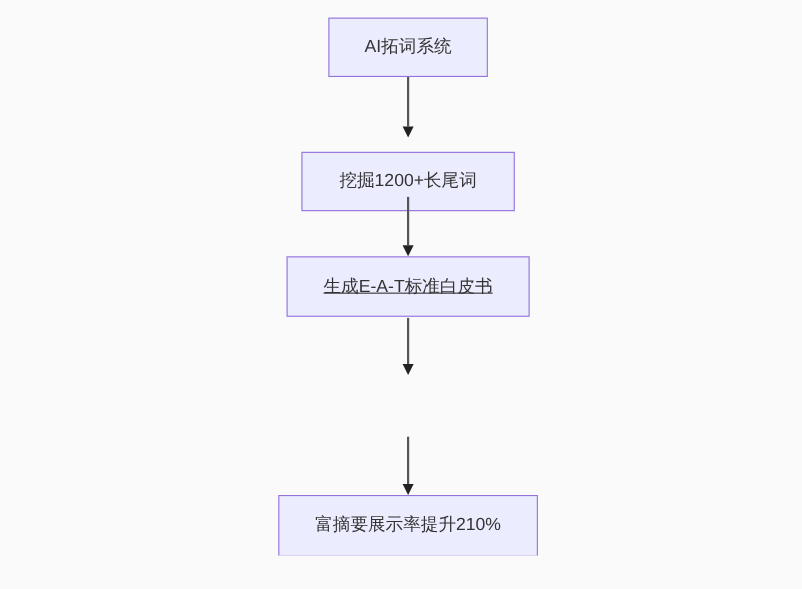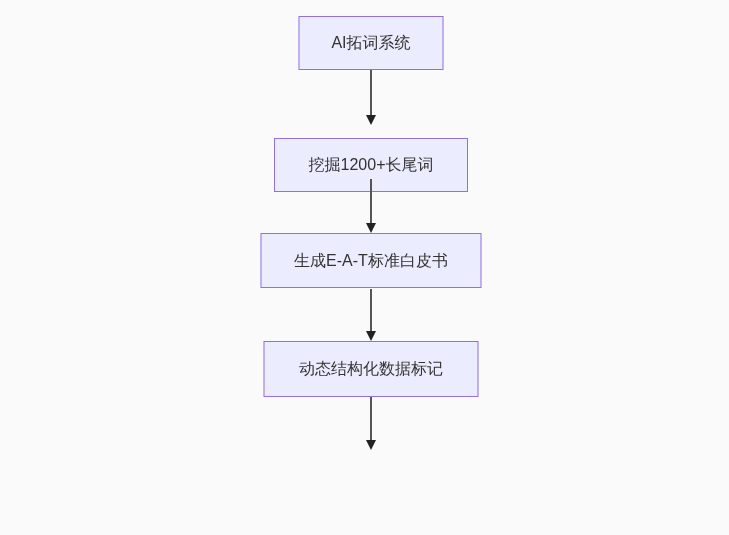--- a/index.html
+++ b/index.html
@@ -33,21 +33,21 @@
     display:flex;
     align-items:center;
     justify-content:center;
     font-size:16px;
     line-height:1;
     white-space:nowrap;
     text-align:center;
   }
   .node-1{top:16px;width:145px;height:54px;}
   .node-2{top:138px;width:194px;height:54px;}
-  .node-3{top:233px;width:221px;height:55px;}
+  .node-3{top:233px;width:221px;height:55px;text-decoration:underline;}
   .node-4{top:341px;width:215px;height:56px;}
   .node-5{top:450px;width:236px;height:56px;}
 
   .edge{
     position:absolute;
     left:371px;
     transform:translateX(-50%);
     display:flex;
     flex-direction:column;
     align-items:center;
@@ -93,23 +93,23 @@
 
   <div class="flow-node node-3">
     <span>生成E-A-T标准白皮书</span>
   </div>
 
   <div class="edge edge-3">
     <div class="edge-line"></div>
     <div class="edge-arrowhead"></div>
   </div>
 
-  <div class="flow-node node-4">
-    <span>动态结构化数据标记</span>
-  </div>
 
   <div class="edge edge-4">
     <div class="edge-line"></div>
     <div class="edge-arrowhead"></div>
   </div>
 
+  <div class="flow-node node-5">
+    <span>富摘要展示率提升210%</span>
+  </div>
 
 </div>
 
 </body></html>

